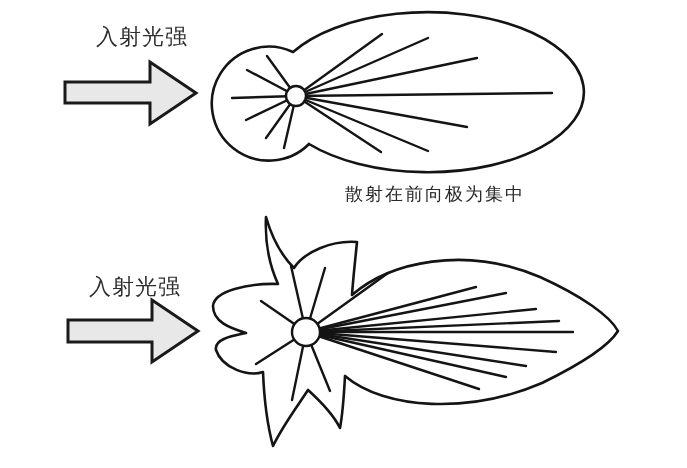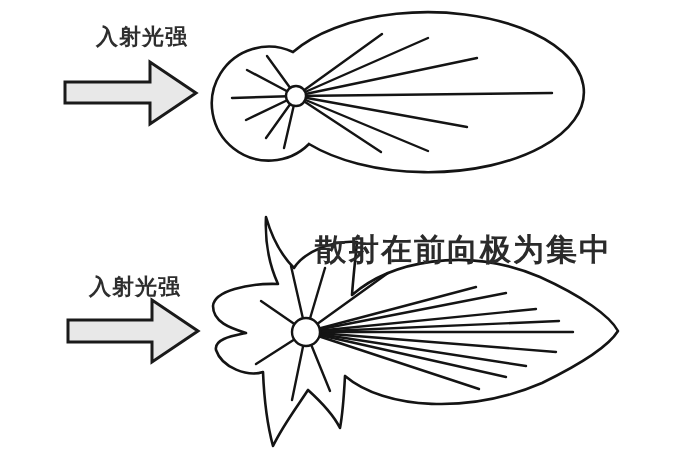--- a/index.html
+++ b/index.html
@@ -1,28 +1,27 @@
 <!DOCTYPE html>
 <html><head>
 <meta charset="utf-8">
 <style>
   html,body{margin:0;padding:0;background:#ffffff;}
   #stage{
     position:relative;width:687px;height:468px;background:#ffffff;overflow:hidden;
     font-family:"Liberation Serif","DejaVu Serif",serif;
-    font-weight:bold;
   }
   #diagram-svg{position:absolute;left:0;top:0;}
   .lbl{
     position:absolute;text-align:center;color:#2e2e2e;
     font-size:22px;line-height:1.15;letter-spacing:1px;white-space:nowrap;
   }
   .cap{
     position:absolute;text-align:center;color:#2a2a2a;
-    font-size:31px;line-height:1.15;letter-spacing:2px;white-space:nowrap;margin-top:48px;
+    font-size:18px;line-height:1.15;letter-spacing:2px;white-space:nowrap;
   }
   #incident-label-top{left:42px;top:24px;width:200px;}
   #incident-label-bottom{left:35px;top:274px;width:200px;}
   #caption-top{left:315px;top:184px;width:240px;}
   #caption-bottom{left:336px;top:434px;width:250px;}
 </style>
 </head>
 <body>
 
 <div id="stage">

